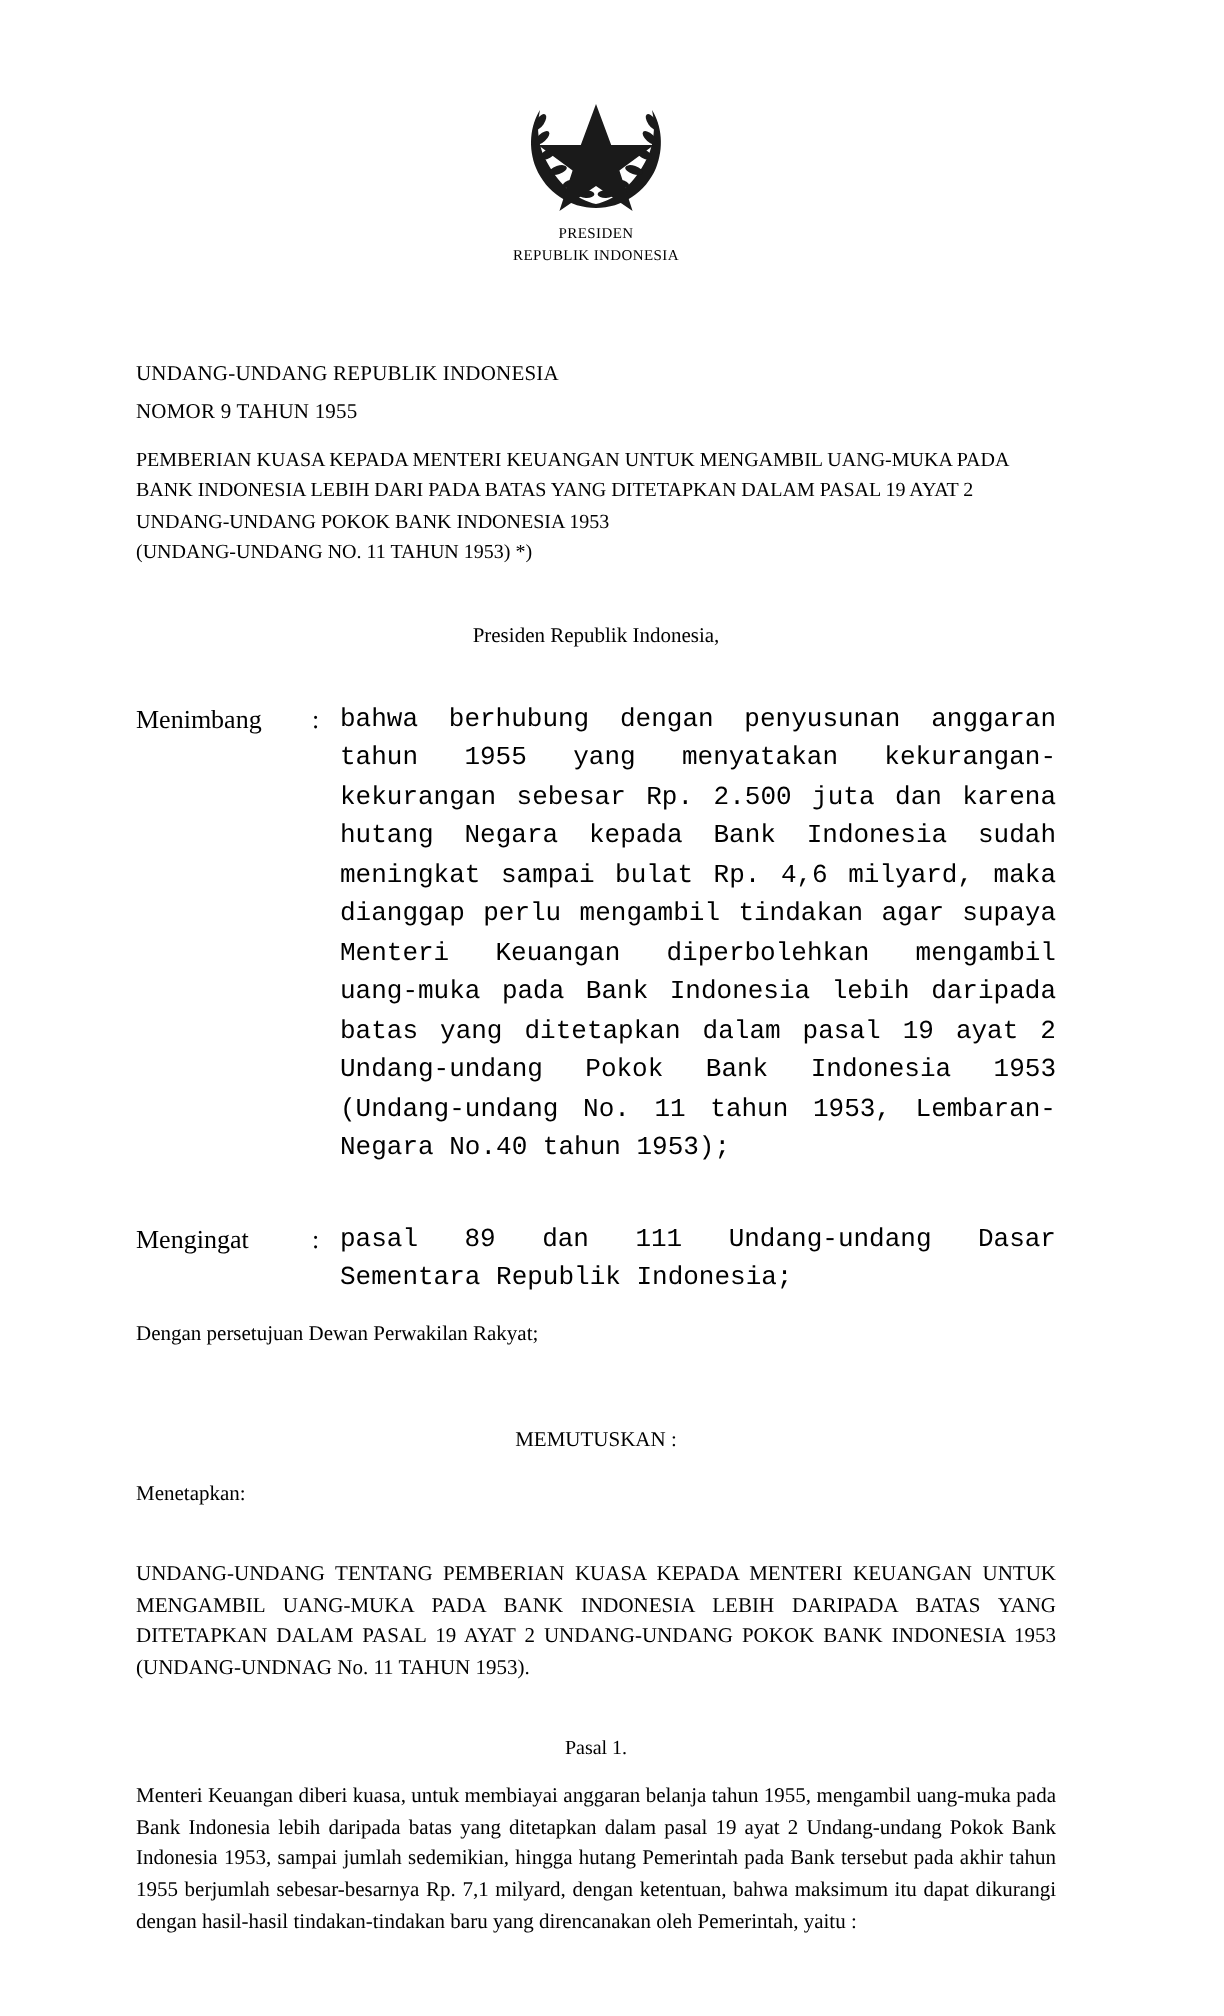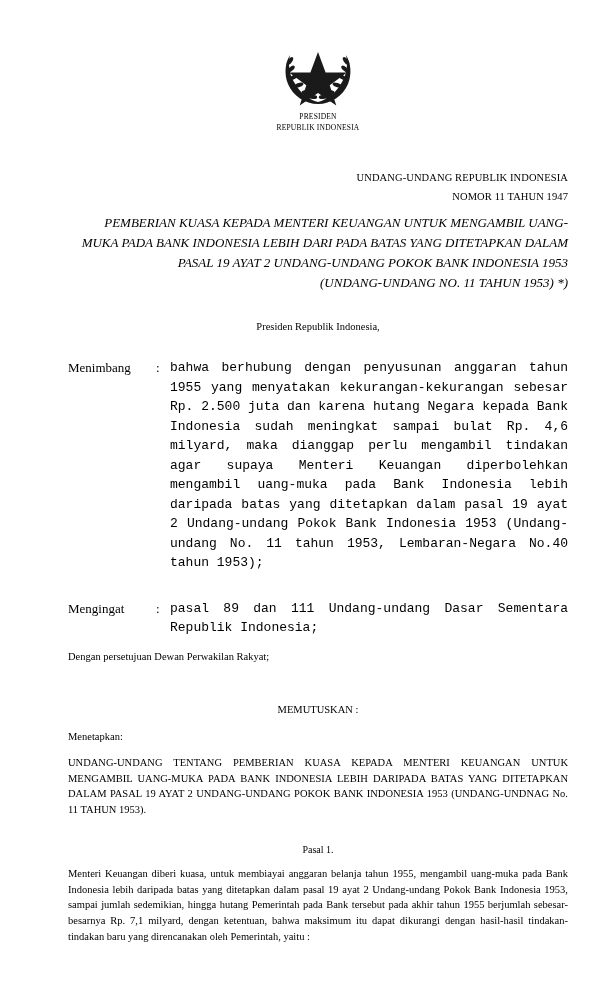--- a/index.html
+++ b/index.html
@@ -12,54 +12,53 @@
     height: 1008px;
     font-family: "Liberation Serif", serif;
     color: #000000;
     position: relative;
     overflow: hidden;
   }
   .page {
     width: 612px;
     height: 1008px;
     box-sizing: border-box;
-    padding: 40px 44px 40px 68px;
+    padding: 40px 84px 40px 68px;
     position: relative;
   }
   .emblem-block {
     text-align: center;
     margin-top: 4px;
   }
   .emblem {
     width: 86px;
     height: 64px;
     margin: 0 auto;
     display: block;
   }
   .emblem-caption {
     text-align: center;
     font-size: 7.5px;
     line-height: 1.45;
     letter-spacing: 0.2px;
     margin-top: 4px;
   }
   .title-block {
-    text-align: right;
-    margin-top: 34px;
+    text-align: left;
+    margin-top: 44px;
   }
   .title-line {
     font-size: 10.5px;
     line-height: 1.85;
     letter-spacing: 0.1px;
   }
   .title-body {
-    font-size: 13px;
+    font-size: 10px;
     line-height: 1.55;
     margin-top: 6px;
-    font-style: italic;
   }
   .president-line {
     text-align: center;
     font-size: 10.5px;
     margin-top: 28px;
   }
   .clause {
     display: flex;
     margin-top: 26px;
     font-size: 13px;
@@ -86,21 +85,21 @@
   }
   .center-para {
     font-size: 10.5px;
     line-height: 1.5;
     margin-top: 38px;
     text-align: center;
   }
   .decide-body {
     font-size: 10.5px;
     line-height: 1.5;
-    margin-top: 10px;
+    margin-top: 24px;
     text-align: justify;
   }
   .section-head {
     text-align: center;
     font-size: 10px;
     margin-top: 26px;
   }
 </style>
 </head>
 <body>
@@ -135,21 +134,21 @@
       </g>
     </svg>
     <div class="emblem-caption">
       <div>PRESIDEN</div>
       <div>REPUBLIK INDONESIA</div>
     </div>
   </div>
 
   <div class="title-block">
     <div class="title-line">UNDANG-UNDANG REPUBLIK INDONESIA</div>
-    <div class="title-line">NOMOR 11 TAHUN 1947</div>
+    <div class="title-line">NOMOR 9 TAHUN 1955</div>
     <div class="title-body">PEMBERIAN KUASA KEPADA MENTERI KEUANGAN UNTUK MENGAMBIL UANG-MUKA PADA BANK INDONESIA LEBIH DARI PADA BATAS YANG DITETAPKAN DALAM PASAL 19 AYAT 2 UNDANG-UNDANG POKOK BANK INDONESIA 1953</div>
     <div class="title-body" style="margin-top:0">(UNDANG-UNDANG NO. 11 TAHUN 1953) *)</div>
   </div>
 
   <div class="president-line">Presiden Republik Indonesia,</div>
 
   <div class="clause">
     <div class="clause-label">Menimbang</div>
     <div class="clause-colon">:</div>
     <div class="clause-text">bahwa berhubung dengan penyusunan anggaran tahun 1955 yang menyatakan kekurangan-kekurangan sebesar Rp. 2.500 juta dan karena hutang Negara kepada Bank Indonesia sudah meningkat sampai bulat Rp. 4,6 milyard, maka dianggap perlu mengambil tindakan agar supaya Menteri Keuangan diperbolehkan mengambil uang-muka pada Bank Indonesia lebih daripada batas yang ditetapkan dalam pasal 19 ayat 2 Undang-undang Pokok Bank Indonesia 1953 (Undang-undang No. 11 tahun 1953, Lembaran-Negara No.40 tahun 1953);</div>

